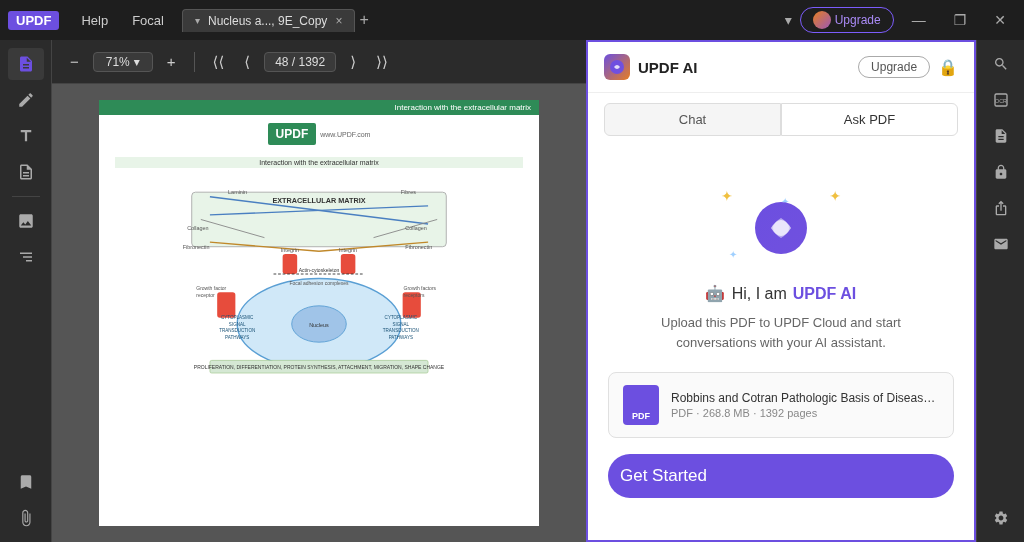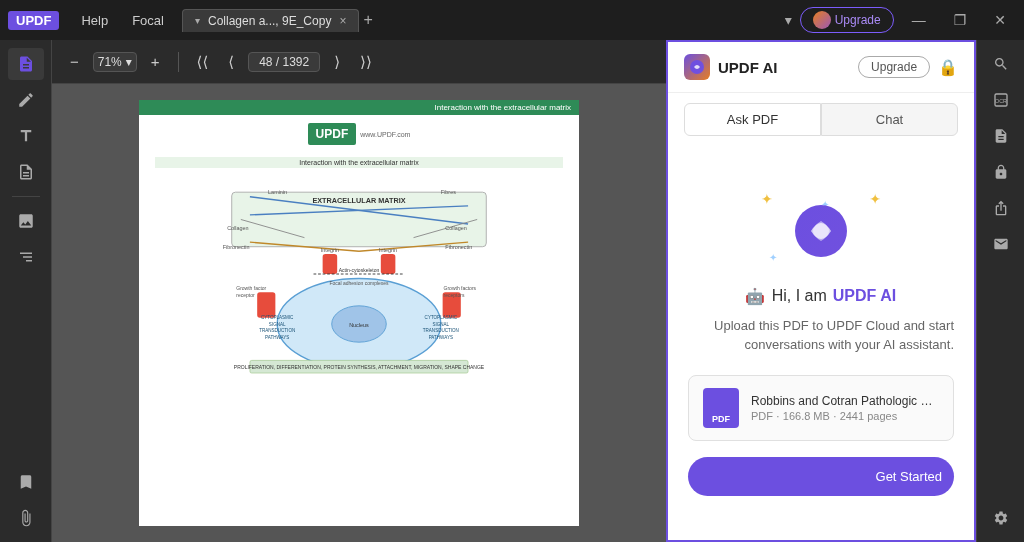--- a/index.html
+++ b/index.html
@@ -54,21 +54,21 @@
     .pdf-area {
       flex: 1; display: flex; flex-direction: column; background: #3c3c3c; overflow: hidden;
     }
     .pdf-toolbar {
       height: 44px; background: #2b2b2b; display: flex; align-items: center;
       padding: 0 12px; gap: 8px; border-bottom: 1px solid #444; flex-shrink: 0;
     }
     .toolbar-btn { color: #ccc; background: none; border: none; cursor: pointer; font-size: 15px; padding: 3px 6px; border-radius: 3px; }
     .zoom-display {
       background: #3a3a3a; color: #ddd; border: 1px solid #555; border-radius: 4px;
-      padding: 2px 4px; font-size: 12px; display: flex; align-items: center; gap: 4px;
+      padding: 2px 12px; font-size: 12px; display: flex; align-items: center; gap: 4px;
     }
     .toolbar-sep { width: 1px; height: 20px; background: #555; margin: 0 4px; }
     .page-display {
       background: #3a3a3a; color: #ddd; border: 1px solid #555; border-radius: 4px;
       padding: 2px 10px; font-size: 12px;
     }
     .pdf-content {
       flex: 1; overflow: hidden; display: flex; justify-content: center; align-items: flex-start;
       padding: 16px; background: #555;
     }
@@ -101,21 +101,21 @@
       font-size: 7px; color: #333; text-align: center; margin-bottom: 6px;
       background: #e8f4e8; padding: 2px 4px;
     }
     .diagram-svg { width: 100%; height: 200px; }
     .pdf-text-area { padding: 4px 12px; }
     .pdf-text-line { height: 5px; background: #ddd; border-radius: 2px; margin: 3px 0; }
     .pdf-text-heading { height: 7px; background: #bbb; border-radius: 2px; margin: 4px 0; width: 70%; }
 
     
     .ai-panel {
-      width: 310px; background: #fff; display: flex; flex-direction: column;
+      width: 390px; background: #fff; display: flex; flex-direction: column;
       border: 2px solid #6c4fe0; flex-shrink: 0; overflow: hidden;
     }
     .ai-header {
       padding: 12px 16px; display: flex; align-items: center; justify-content: space-between;
       border-bottom: 1px solid #eee; background: #fff;
     }
     .ai-header-left { display: flex; align-items: center; gap: 8px; }
     .ai-logo-icon {
       width: 26px; height: 26px;
       background: linear-gradient(135deg, #6c4fe0, #e67e22);
@@ -146,41 +146,41 @@
       transform: translate(-50%, -50%);
     }
     .sparkle { color: #f0c040; font-size: 14px; position: absolute; }
     .sparkle-1 { top: 0; left: 0; }
     .sparkle-2 { top: 0; right: 0; }
     .sparkle-3 { bottom: 8px; left: 8px; font-size: 10px; color: #a0d0ff; }
     .sparkle-4 { top: 8px; left: 50%; font-size: 10px; color: #a0d0ff; }
 
     .ai-greeting { font-size: 16px; color: #333; margin-bottom: 10px; display: flex; align-items: center; gap: 6px; }
     .ai-greeting-updf { color: #6c4fe0; font-weight: 700; }
-    .ai-description { font-size: 13px; color: #666; text-align: right; line-height: 1.5; margin-bottom: 20px; max-width: 280px; }
+    .ai-description { font-size: 13px; color: #666; text-align: center; line-height: 1.5; margin-bottom: 20px; max-width: 280px; }
 
     .ai-file-card {
       width: 100%; border: 1px solid #e0e0e0; border-radius: 8px;
       padding: 12px 14px; display: flex; align-items: center; gap: 12px;
       background: #fafafa; margin-bottom: 16px;
     }
     .pdf-icon {
       width: 36px; height: 40px; background: #6c4fe0; border-radius: 4px;
       display: flex; align-items: flex-end; justify-content: center;
       padding-bottom: 4px; flex-shrink: 0;
     }
     .pdf-icon-text { color: white; font-size: 9px; font-weight: bold; }
     .file-info { flex: 1; min-width: 0; }
     .file-name { font-size: 12px; color: #333; font-weight: 500; white-space: nowrap; overflow: hidden; text-overflow: ellipsis; }
     .file-meta { font-size: 11px; color: #888; margin-top: 2px; }
 
     .get-started-btn {
       width: 100%; background: #6c4fe0; color: white; border: none;
-      border-radius: 22px; padding: 12px; font-size: 13px; font-weight: 500;
-      cursor: pointer; text-align: right;
+      border-radius: 22px; padding: 12px; font-size: 17px; font-weight: 500;
+      cursor: pointer; text-align: left;
     }
 
     
     .right-sidebar {
       width: 48px; background: #2b2b2b; display: flex; flex-direction: column;
       align-items: center; padding: 8px 0; gap: 4px; border-left: 1px solid #444; flex-shrink: 0;
     }
     .right-sidebar-icon {
       width: 36px; height: 32px; display: flex; align-items: center; justify-content: center;
       color: #aaa; font-size: 16px; cursor: pointer; border-radius: 4px;
@@ -190,21 +190,21 @@
 </head>
 <body>
 
 <div class="titlebar">
   <div class="titlebar-logo">UPDF</div>
   <span class="titlebar-menu">Help</span>
   <span class="titlebar-menu">Focal</span>
   <div class="tab-area">
     <div class="tab">
       <span class="tab-dropdown">▾</span>
-      <span>Collagen a..., 9E_Copy</span>
+      <span>Nucleus a..., 9E_Copy</span>
       <span class="tab-close">×</span>
     </div>
     <button class="tab-add">+</button>
   </div>
   <div class="title-right">
     <span class="title-dropdown">▾</span>
     <button class="upgrade-btn-title">
       <span class="upgrade-avatar"></span>
       <span>Upgrade</span>
     </button>
@@ -374,22 +374,22 @@
         </div>
         <span class="ai-title">UPDF AI</span>
       </div>
       <div class="ai-header-right">
         <button class="upgrade-btn-ai">Upgrade</button>
         <span class="lock-icon">🔒</span>
       </div>
     </div>
 
     <div class="ai-tabs">
+      <div class="ai-tab">Chat</div>
       <div class="ai-tab active">Ask PDF</div>
-      <div class="ai-tab">Chat</div>
     </div>
 
     <div class="ai-body">
       <div class="ai-sparkles">
         <span class="sparkle sparkle-1">✦</span>
         <span class="sparkle sparkle-2">✦</span>
         <span class="sparkle sparkle-3">✦</span>
         <span class="sparkle sparkle-4">✦</span>
         <svg class="ai-logo-big" width="56" height="56" viewBox="0 0 56 56">
           <circle cx="28" cy="28" r="26" fill="url(#g2)"></circle>
@@ -413,21 +413,21 @@
       </div>
 
       <p class="ai-description">Upload this PDF to UPDF Cloud and start conversations with your AI assistant.</p>
 
       <div class="ai-file-card">
         <div class="pdf-icon">
           <span class="pdf-icon-text">PDF</span>
         </div>
         <div class="file-info">
           <div class="file-name">Robbins and Cotran Pathologic Basis of Disease - Kumar , ...</div>
-          <div class="file-meta">PDF · 166.8 MB · 2441 pages</div>
+          <div class="file-meta">PDF · 268.8 MB · 1392 pages</div>
         </div>
       </div>
 
       <button class="get-started-btn">Get Started</button>
     </div>
   </div>
 
   <div class="right-sidebar">
     <div class="right-sidebar-icon">
       <svg width="16" height="16" viewBox="0 0 24 24" fill="currentColor">

